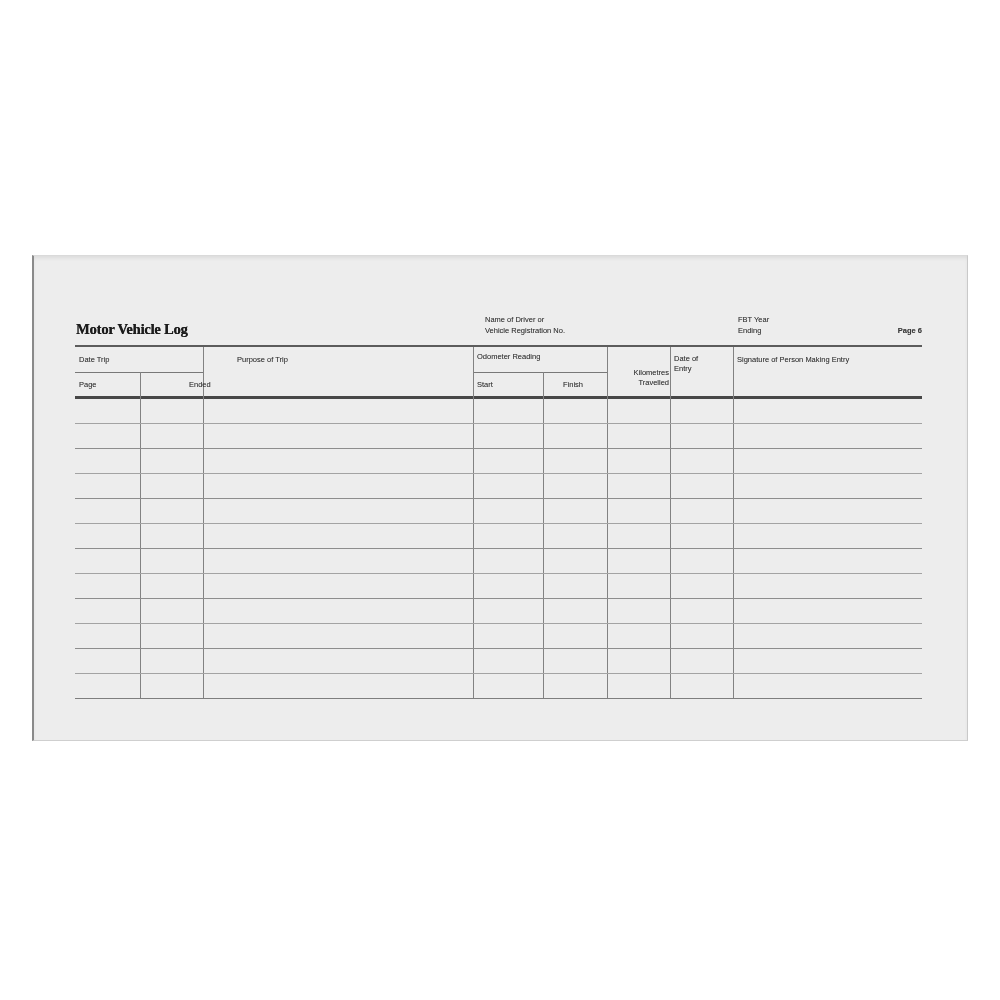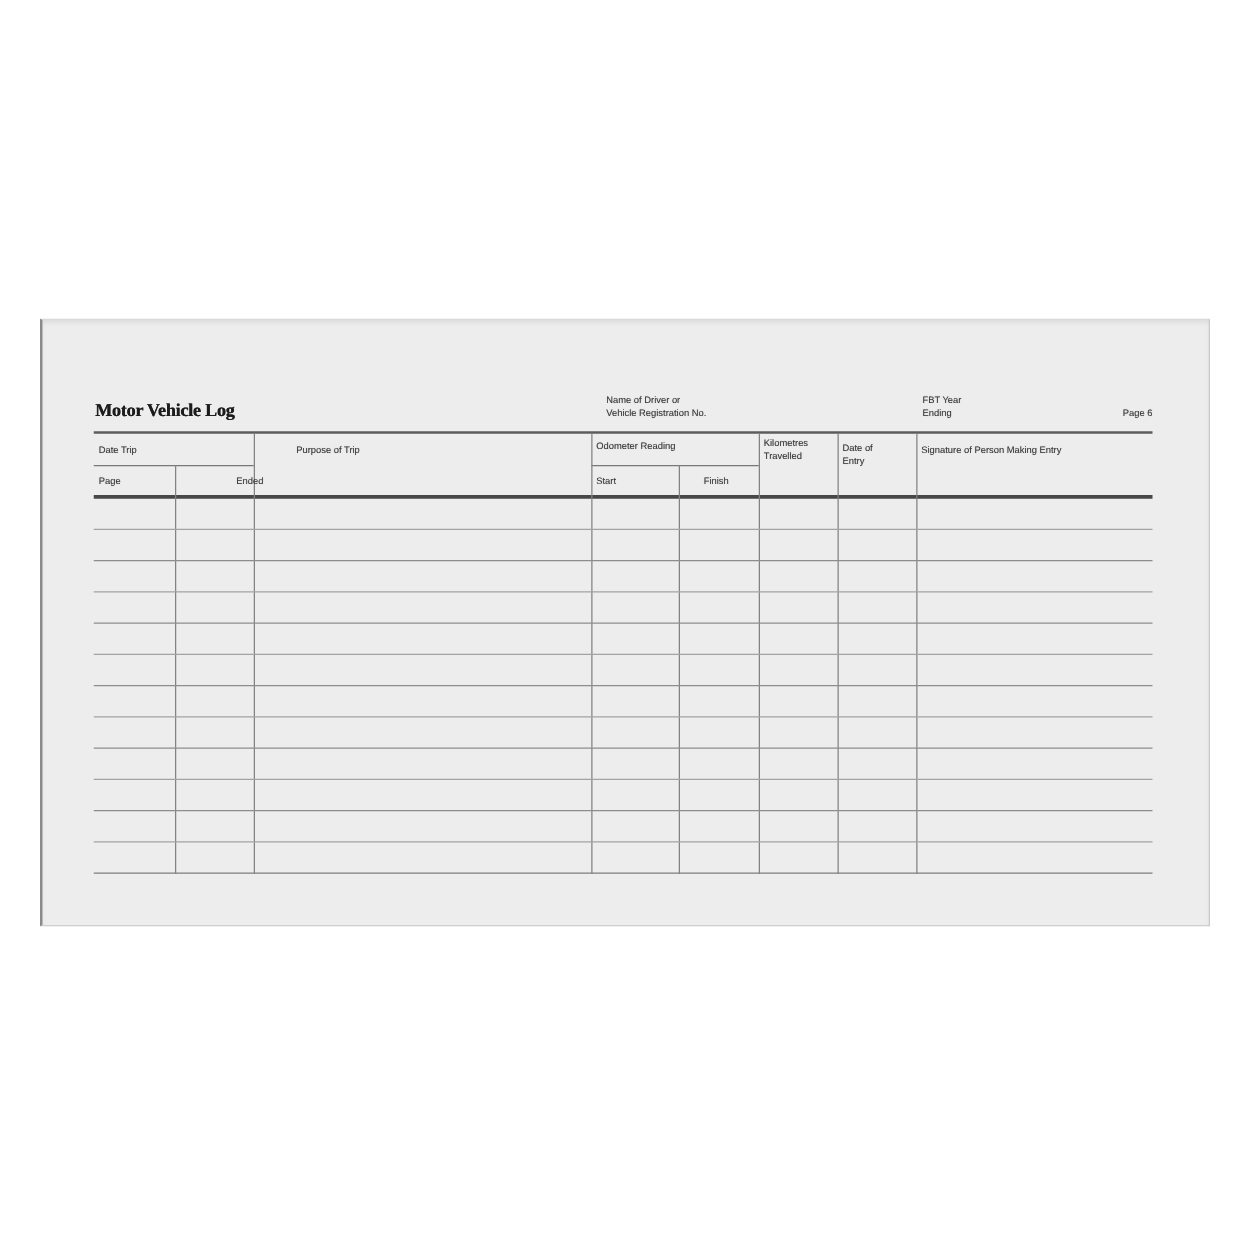--- a/index.html
+++ b/index.html
@@ -49,21 +49,21 @@
   }
   .small-label {
     font-size: 7.5px;
     line-height: 11px;
     color: var(--text, #3b3b3b);
     white-space: pre-line;
     text-shadow: 0 0 0.6px rgba(60,60,60,0.45);
   }
   .driver-label { left: 451px; top: 58px; }
   .fbt-label    { left: 704px; top: 58px; }
-  .page-label   { right: 45px; top: 69px; text-align: right; white-space: nowrap; }
+  .page-label   { right: 45px; top: 69px; text-align: right; white-space: nowrap; font-weight: bold; }
 
   
   .rule { background: #808080; }
   .top-rule      { left: 41px; top: 89px;  width: 847px; height: 2px; background: var(--top-rule, #5c5c5c); }
   .header-bottom { left: 41px; top: 140px; width: 847px; height: 3px; background: var(--header-rule, #474747); }
   .subrule { top: 116px; height: 1px; background: #787878; }
   .subrule-date     { left: 41px;  width: 128px; }
   .subrule-odometer { left: 439px; width: 134px; }
 
   .vline { width: 1px; background: var(--column-line, #828282); }
@@ -79,21 +79,21 @@
   .col-label {
     font-size: 7.5px;
     line-height: 9.5px;
     color: var(--text, #3b3b3b);
     white-space: pre-line;
     text-shadow: 0 0 0.6px rgba(60,60,60,0.45);
   }
   .h-date-trip  { left: 45px;  top: 99px; }
   .h-purpose    { left: 170px; top: 99px; margin-left: 33px; }
   .h-odometer   { left: 443px; top: 96px; }
-  .h-kilometres { left: 577px; top: 94px; width: 58px; }
+  .h-kilometres { left: 577px; top: 112px; width: 58px; text-align: right; }
   .h-date-entry { left: 640px; top: 98px; width: 58px; }
   .h-signature  { left: 703px; top: 99px; }
   .h-began      { left: 45px;  top: 124px; }
   .h-ended      { left: 111px; top: 124px; padding-left: 44px; }
   .h-start      { left: 443px; top: 124px; }
   .h-finish     { left: 529px; top: 124px; }
 
   
   .body-rows {
     left: 41px;

